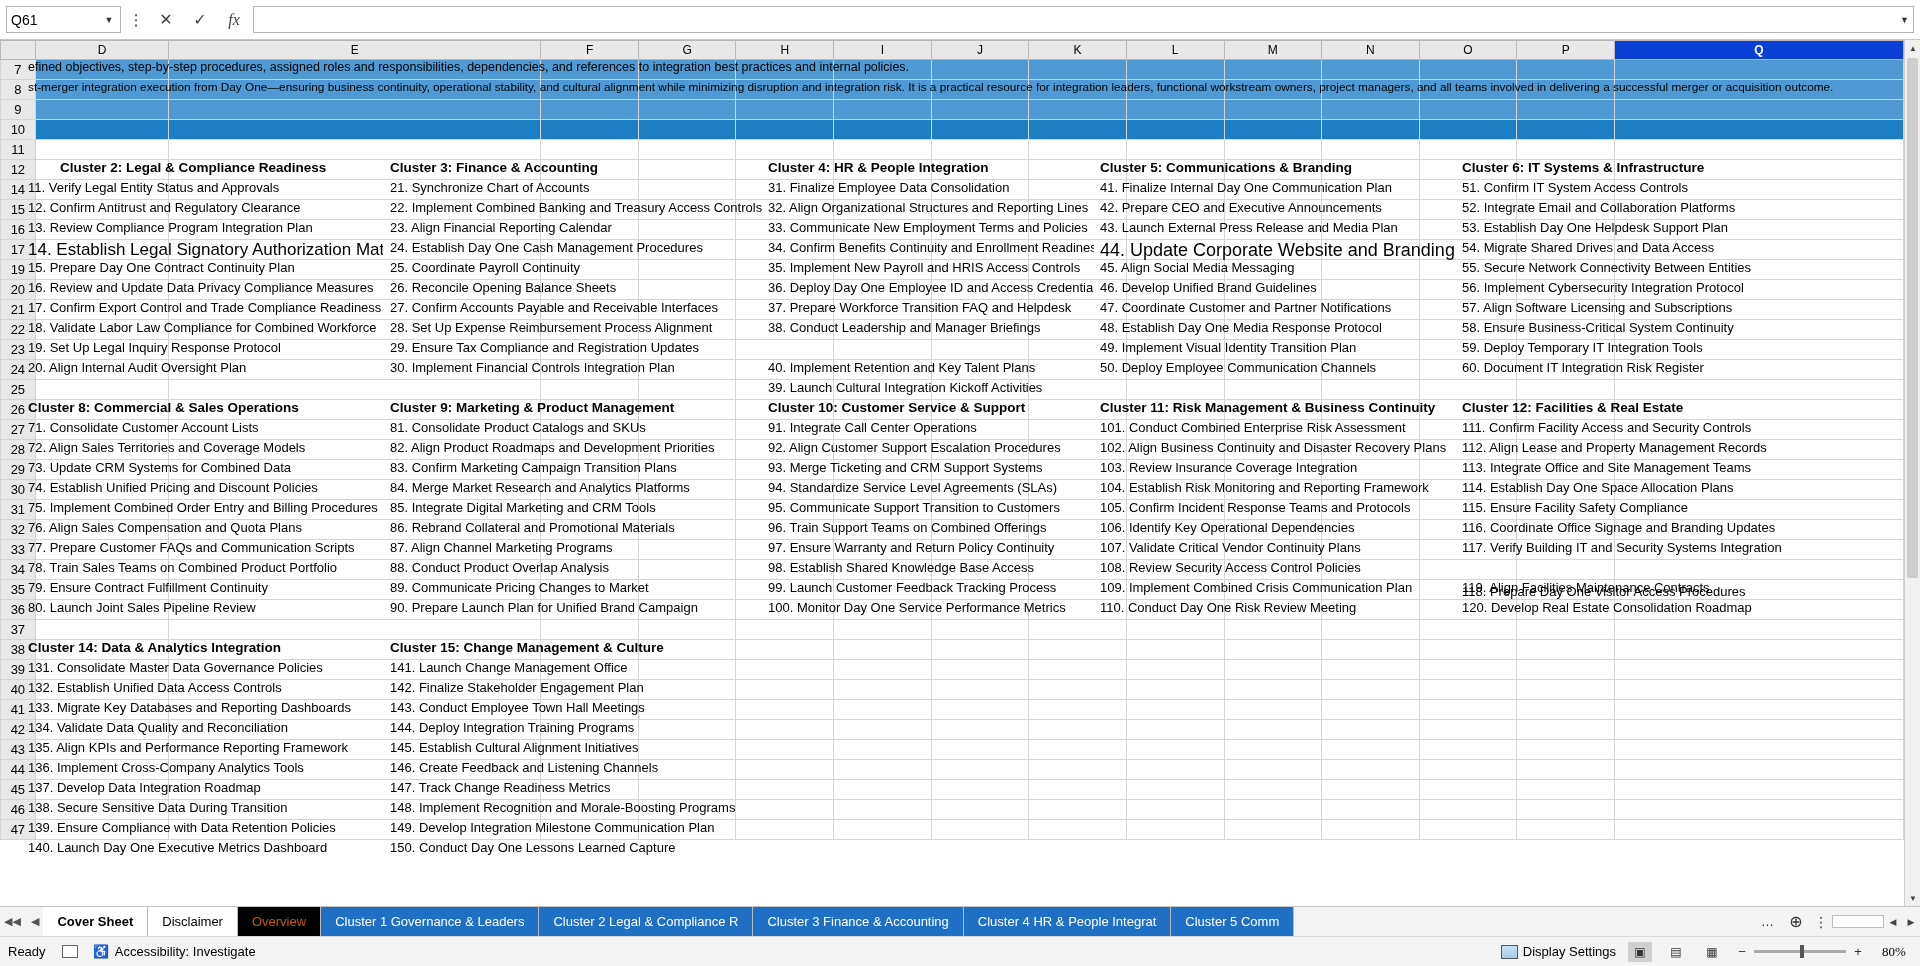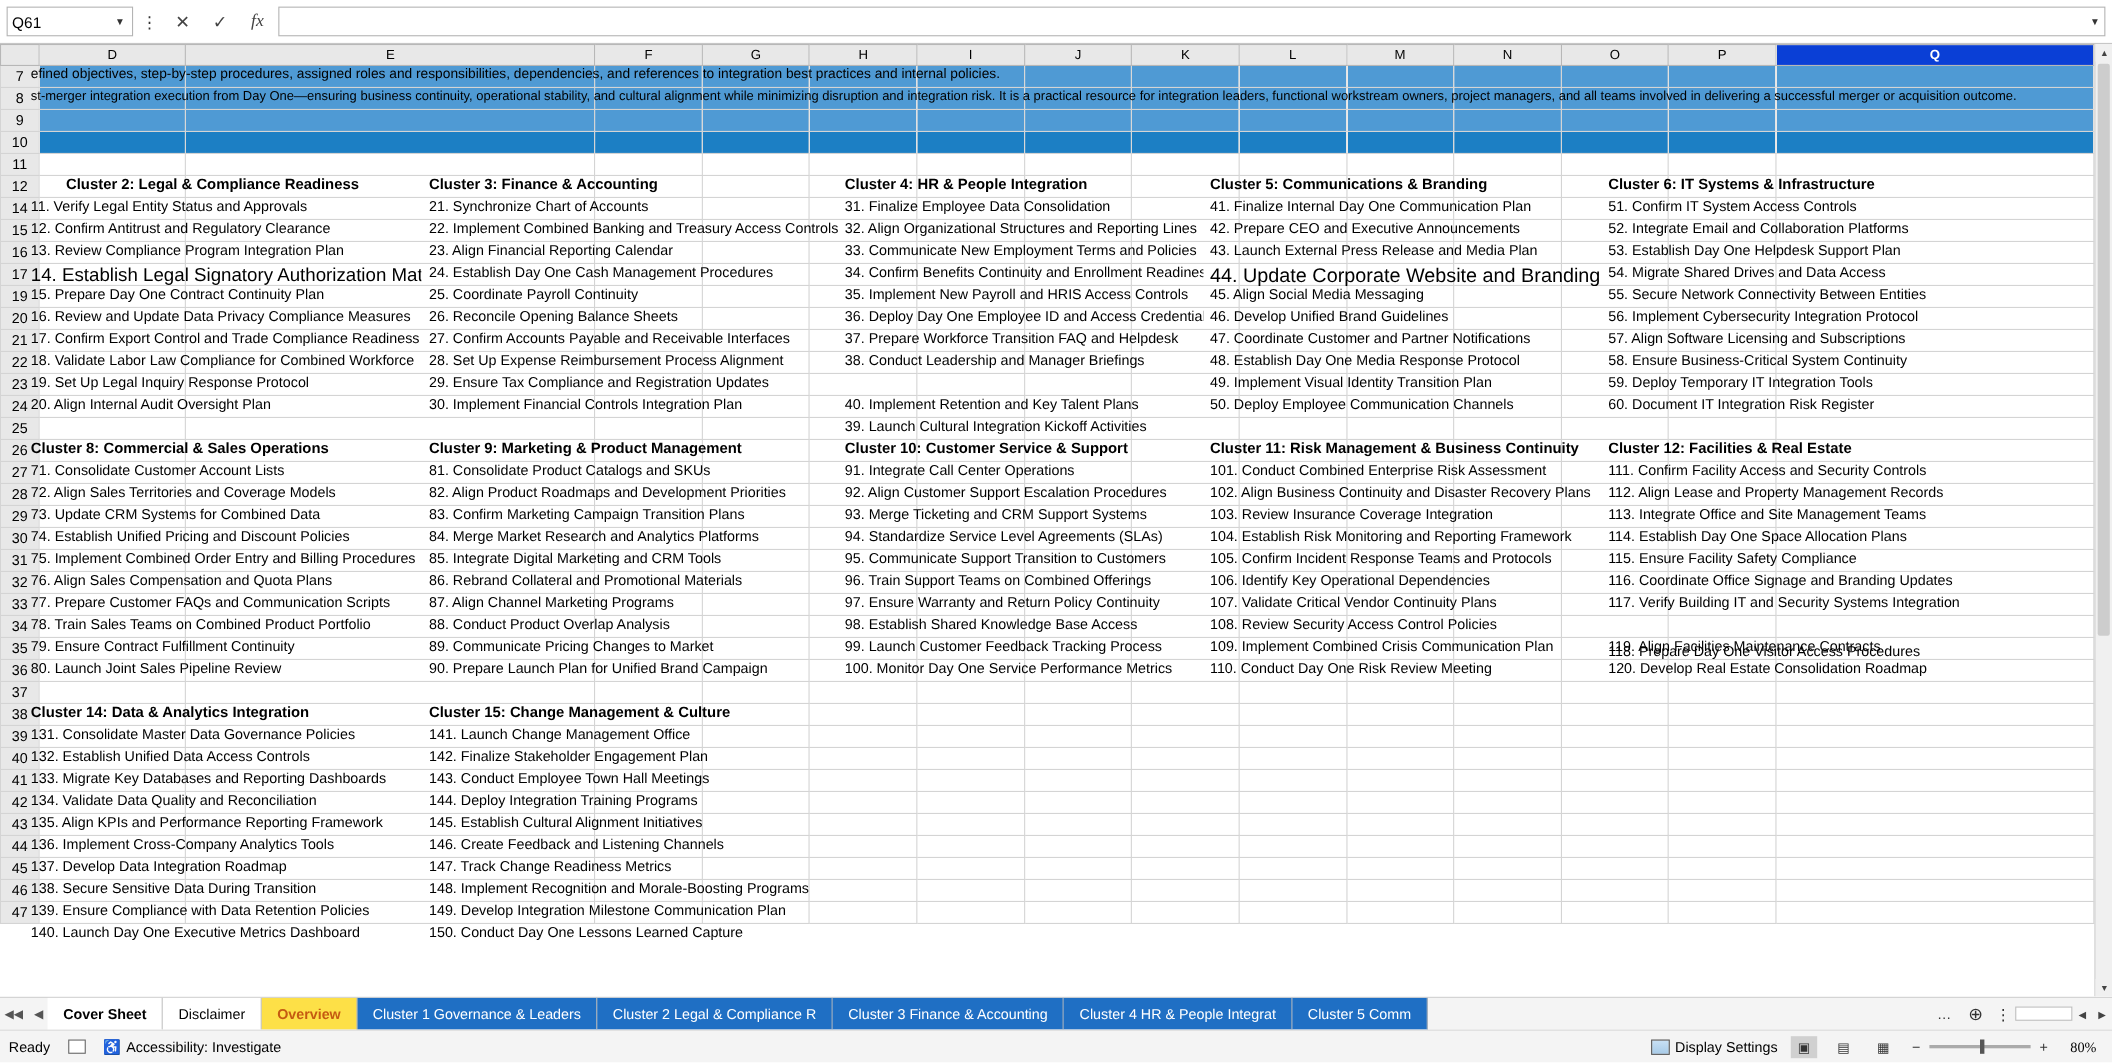--- a/index.html
+++ b/index.html
@@ -167,21 +167,21 @@
     display: flex; align-items: center;
     padding: 0 14px;
     border-right: 1px solid #b8b8b8;
     background: #d6d6d6;
     color: #000;
     font-size: 13px;
     white-space: nowrap;
   }
   .tab.white { background: #ffffff; font-weight: bold; }
   .tab.plain { background: #ffffff; }
-  .tab.active-orange { background: #fde047; color: #c55a11; font-weight: bold; }
+  .tab.active-orange { background: #000000; color: #c55a11; font-weight: normal; }
   .tab.blue { background: #1f6fc4; color: #ffffff; }
   .tab-ellipsis {
     display: flex; align-items: center; padding: 0 8px; color: #333;
   }
   .tab-add {
     display: flex; align-items: center; justify-content: center;
     width: 28px; color: #333; font-size: 16px;
   }
   .tab-menu {
     display: flex; align-items: center; justify-content: center;

